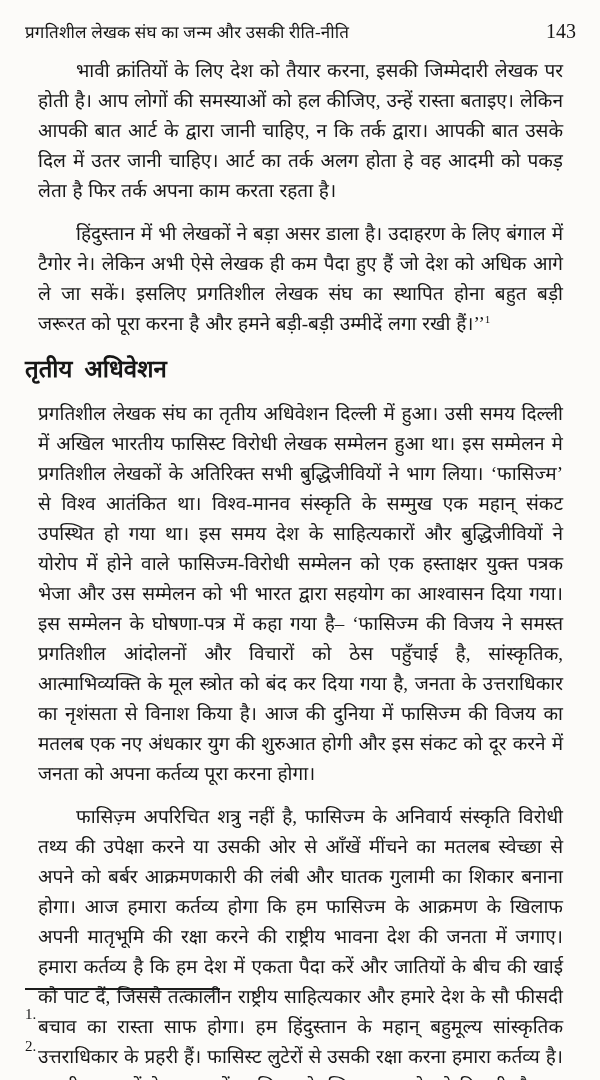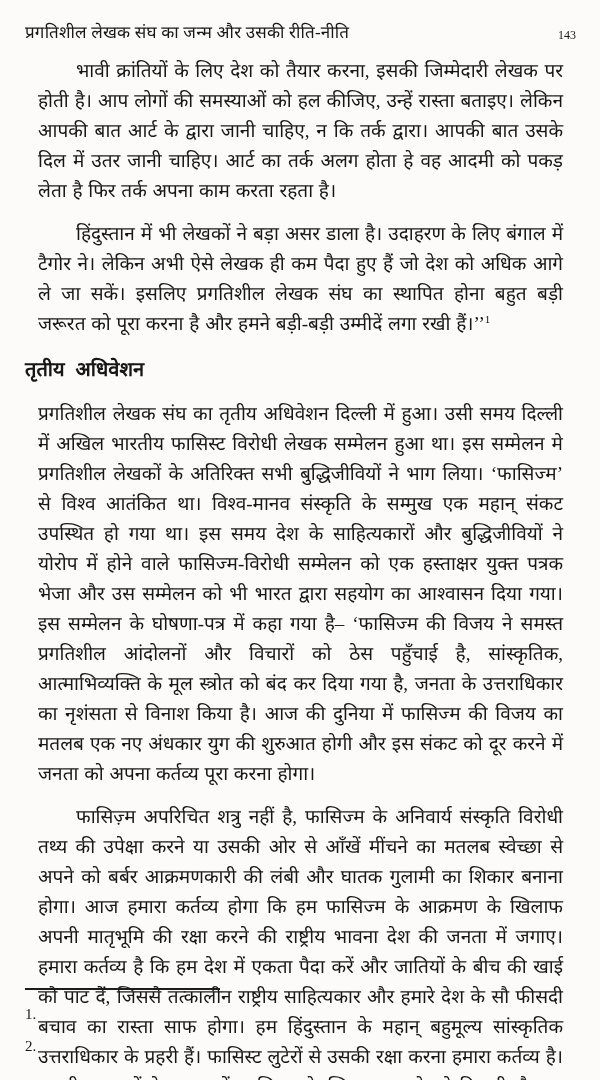--- a/index.html
+++ b/index.html
@@ -15,42 +15,42 @@
     background: #fcfbf9;
     color: #161616;
     font-family: "Liberation Serif", "DejaVu Serif", serif;
     box-sizing: border-box;
     padding: 20px 24px 0 25px;
     overflow: hidden;
   }
   .running-header {
     display: flex;
     justify-content: space-between;
-    align-items: flex-end;
+    align-items: flex-start;
     font-size: 17px;
     margin-bottom: 10px;
   }
   .running-header .chapter-title {
     letter-spacing: 0.2px;
   }
   .running-header .page-number {
-    font-size: 12px;
+    font-size: 20px;
   }
   .body-text p {
     margin: 13px;
     font-size: 19px;
     line-height: 30px;
     text-align: justify;
     word-spacing: 1px;
   }
   .body-text p.indented {
     text-indent: 38px;
   }
   .section-heading {
-    font-size: 20px;
+    font-size: 24px;
     font-weight: bold;
     margin: 10px 0 8px 0;
     line-height: 34px;
     word-spacing: 6px;
   }
   sup.footnote-ref {
     font-size: 11px;
     line-height: 0;
     vertical-align: super;
   }

